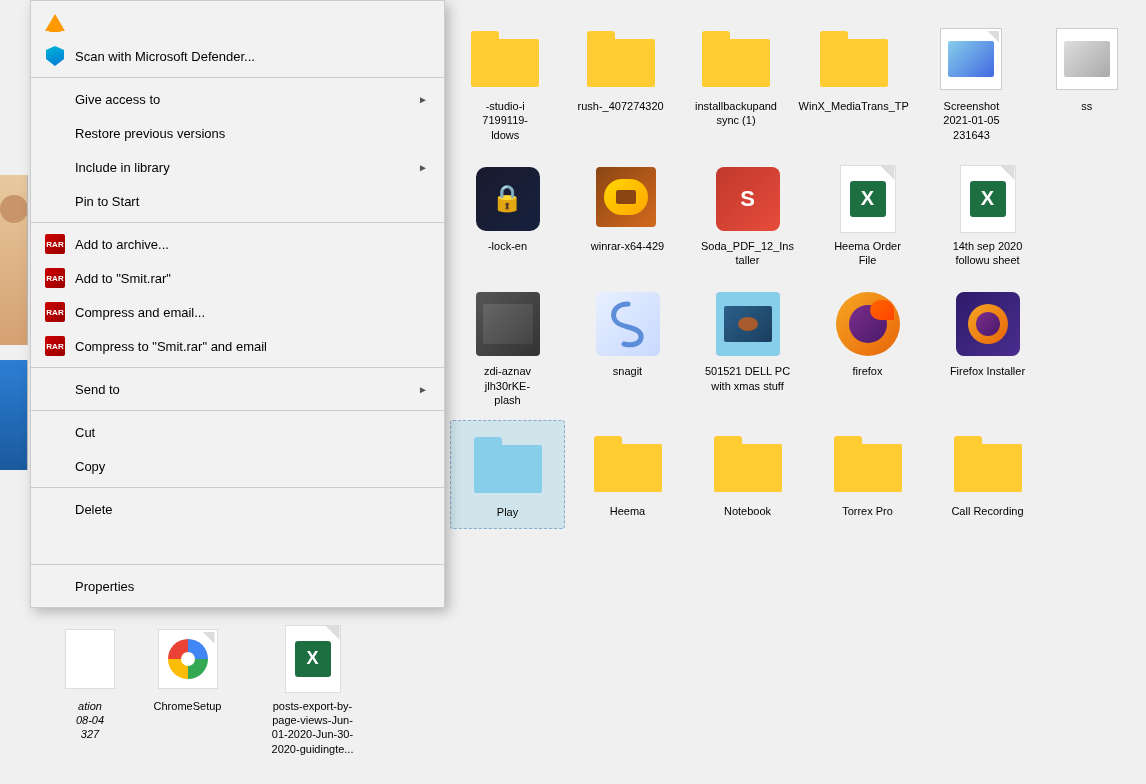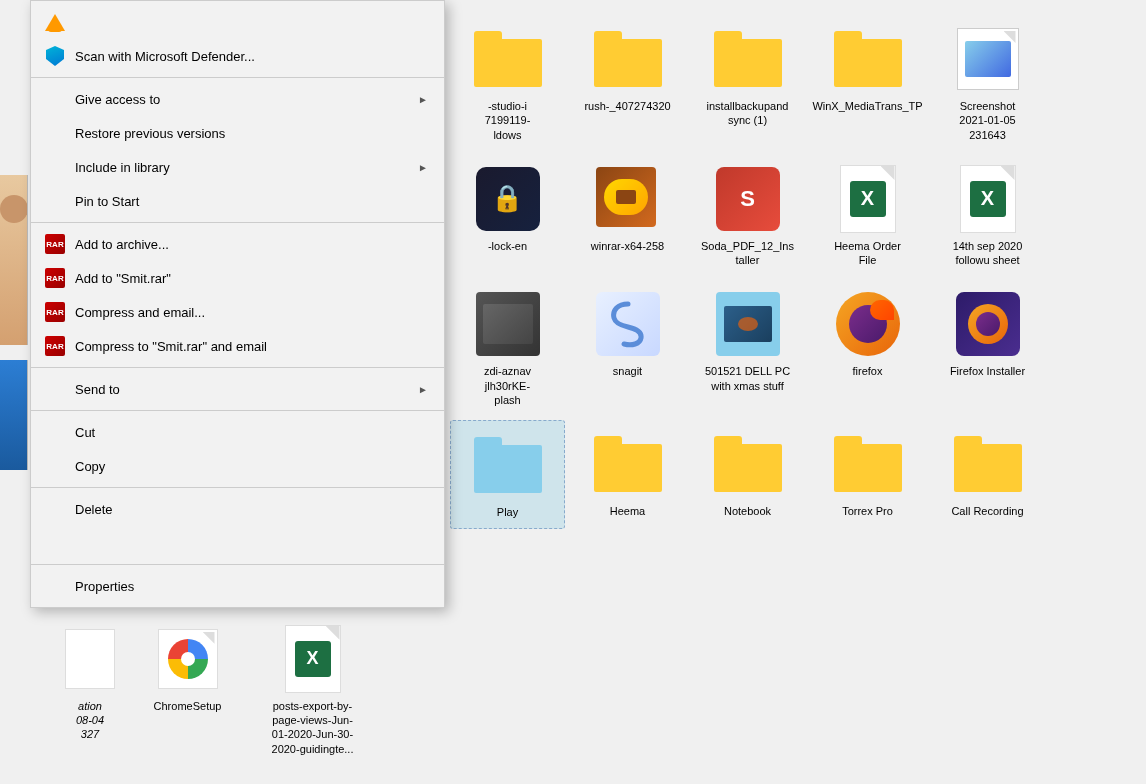--- a/index.html
+++ b/index.html
@@ -285,20 +285,28 @@
     <div class="fi">
       <div class="fi-icon">
         <div style="width:62px;height:62px;background:white;border:1px solid #ccc;display:flex;align-items:center;justify-content:center;position:relative;">
           <div style="width:46px;height:36px;background:linear-gradient(135deg,#87ceeb,#4169e1);border-radius:2px;"></div>
           <div style="position:absolute;top:2px;right:2px;width:12px;height:12px;background:#ddd;clip-path:polygon(0 0,100% 100%,100% 0);"></div>
         </div>
       </div>
       <div class="fi-label">Screenshot<br>2021-01-05<br>231643</div>
     </div>
 
+    <div class="fi" style="overflow:hidden;">
+      <div class="fi-icon">
+        <div style="width:62px;height:62px;background:white;border:1px solid #ccc;display:flex;align-items:center;justify-content:center;">
+          <div style="width:46px;height:36px;background:linear-gradient(135deg,#ddd,#aaa);border-radius:2px;"></div>
+        </div>
+      </div>
+      <div class="fi-label">ss</div>
+    </div>
 
   </div>
 
   <div style="display:flex;padding:5px 10px 0 10px;gap:5px;align-items:flex-start;">
 
     <div class="fi">
       <div class="fi-icon">
         <div style="width:64px;height:64px;background:linear-gradient(135deg,#1a1a2e,#16213e);border-radius:10px;display:flex;align-items:center;justify-content:center;font-size:26px;">🔒</div>
       </div>
       <div class="fi-label">-lock-en</div>
@@ -308,21 +316,21 @@
       <div class="fi-icon">
         <div style="width:64px;height:64px;position:relative;">
 
           <div style="width:60px;height:60px;background:linear-gradient(135deg,#8B4513,#D2691E);border-radius:4px;display:flex;align-items:center;justify-content:center;">
             <div style="width:44px;height:36px;background:linear-gradient(135deg,#FFD700,#FFA500);border-radius:20px;display:flex;align-items:center;justify-content:center;">
               <div style="width:20px;height:14px;background:#8B4513;border-radius:2px;"></div>
             </div>
           </div>
         </div>
       </div>
-      <div class="fi-label">winrar-x64-258</div>
+      <div class="fi-label">winrar-x64-429</div>
     </div>
 
     <div class="fi">
       <div class="fi-icon">
         <div style="width:64px;height:64px;background:linear-gradient(135deg,#c0392b,#e74c3c);border-radius:8px;display:flex;align-items:center;justify-content:center;color:white;font-size:22px;font-weight:bold;font-family:Arial;">S</div>
       </div>
       <div class="fi-label">Soda_PDF_12_Ins<br>taller</div>
     </div>
 
     <div class="fi">

